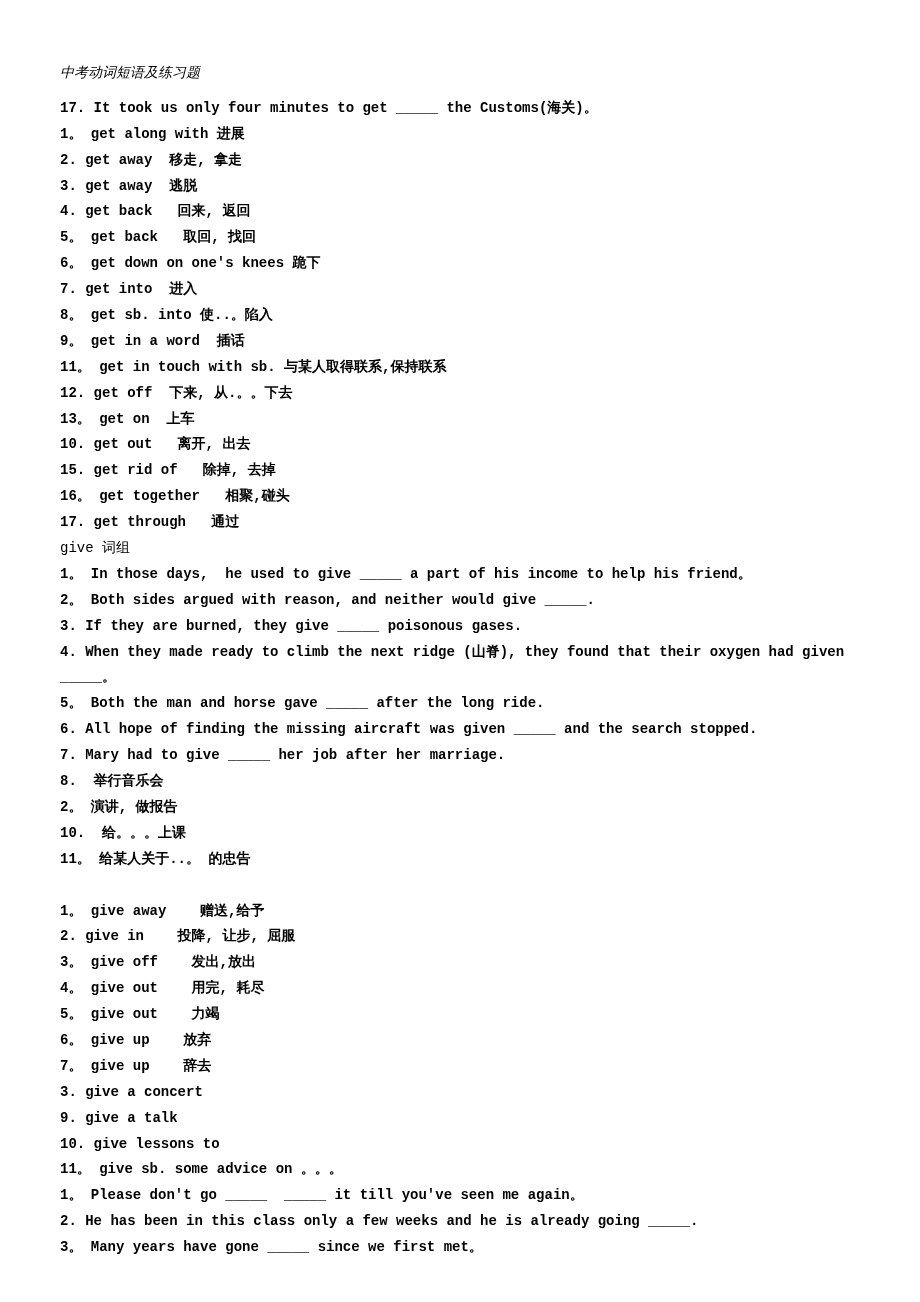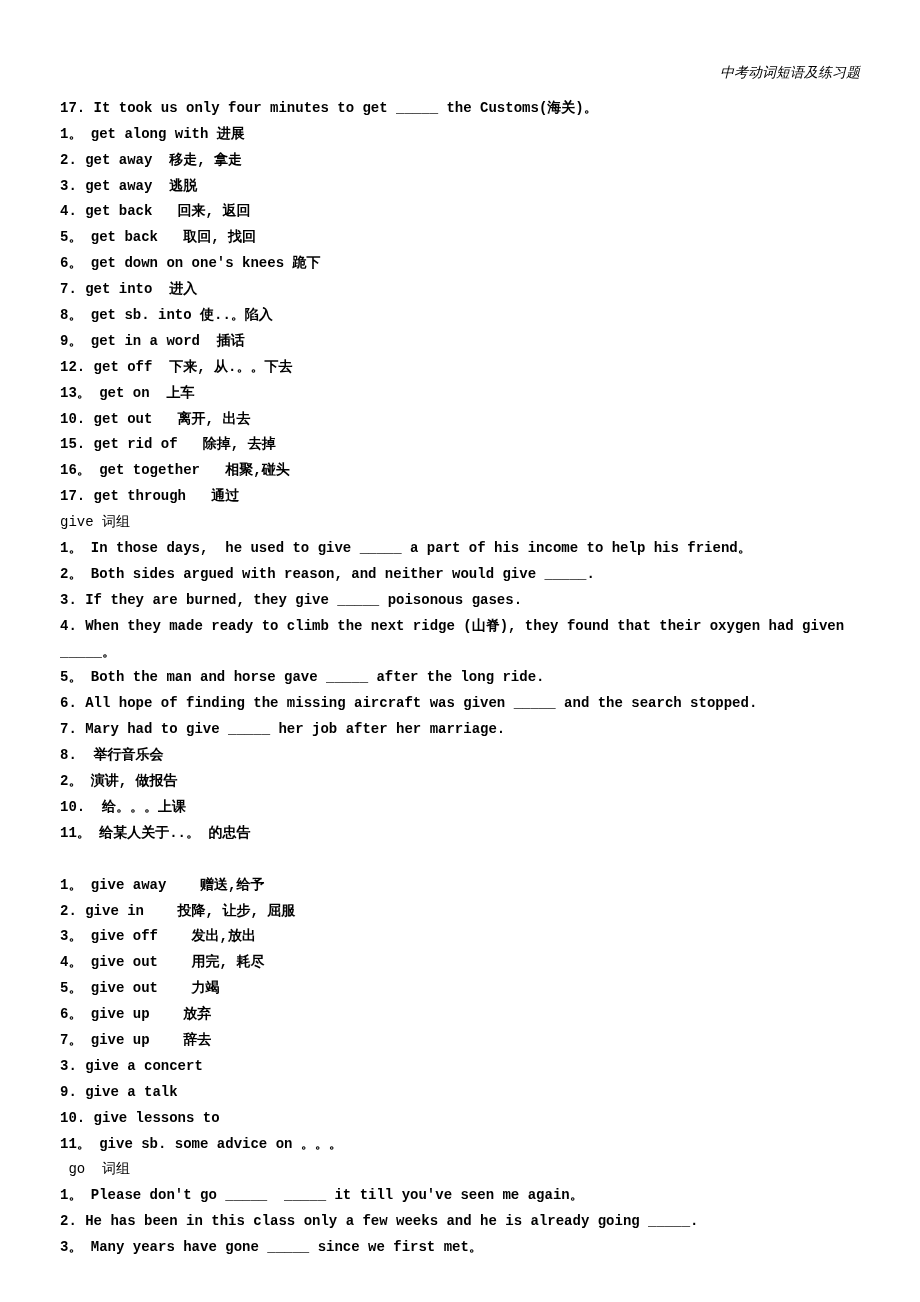--- a/index.html
+++ b/index.html
@@ -7,21 +7,21 @@
     font-size: 14px;
     line-height: 1.85;
     color: #000;
     background: #fff;
     margin: 0;
     padding: 60px 40px 40px 60px;
     width: 920px;
     box-sizing: border-box;
   }
   .header {
-    text-align: right;
+    text-align: left;
     font-style: italic;
     font-family: "KaiTi", "楷体", serif;
     margin-bottom: 10px;
     padding-right: 20px;
   }
   .line {
     white-space: pre-wrap;
     font-weight: bold;
   }
   .bold {
@@ -36,20 +36,21 @@
     <div class="line">17. It took us only four minutes to get _____ the Customs(海关)。</div>
     <div class="line">1。 get along with 进展</div>
     <div class="line">2. get away  移走, 拿走</div>
     <div class="line">3. get away  逃脱</div>
     <div class="line">4. get back   回来, 返回</div>
     <div class="line">5。 get back   取回, 找回</div>
     <div class="line">6。 get down on one's knees 跪下</div>
     <div class="line">7. get into  进入</div>
     <div class="line">8。 get sb. into 使..。陷入</div>
     <div class="line">9。 get in a word  插话</div>
+    <div class="line">11。 get in touch with sb. 与某人取得联系,保持联系</div>
     <div class="line">12. get off  下来, 从.。。下去</div>
     <div class="line">13。 get on  上车</div>
     <div class="line">10. get out   离开, 出去</div>
     <div class="line">15. get rid of   除掉, 去掉</div>
     <div class="line">16。 get together   相聚,碰头</div>
     <div class="line">17. get through   通过</div>
     <div class="line bold">give 词组</div>
     <div class="line">1。 In those days,  he used to give _____ a part of his income to help his friend。</div>
     <div class="line">2。 Both sides argued with reason, and neither would give _____.</div>
     <div class="line">3. If they are burned, they give _____ poisonous gases.</div>
@@ -66,17 +67,16 @@
     <div class="line">2. give in    投降, 让步, 屈服</div>
     <div class="line">3。 give off    发出,放出</div>
     <div class="line">4。 give out    用完, 耗尽</div>
     <div class="line">5。 give out    力竭</div>
     <div class="line">6。 give up    放弃</div>
     <div class="line">7。 give up    辞去</div>
     <div class="line">3. give a concert</div>
     <div class="line">9. give a talk</div>
     <div class="line">10. give lessons to</div>
     <div class="line">11。 give sb. some advice on 。。。</div>
-    <div class="line bold"> go  词组</div>
     <div class="line">1。 Please don't go _____  _____ it till you've seen me again。</div>
     <div class="line">2. He has been in this class only a few weeks and he is already going _____.</div>
     <div class="line">3。 Many years have gone _____ since we first met。</div>
   </div>
 
 </body></html>

